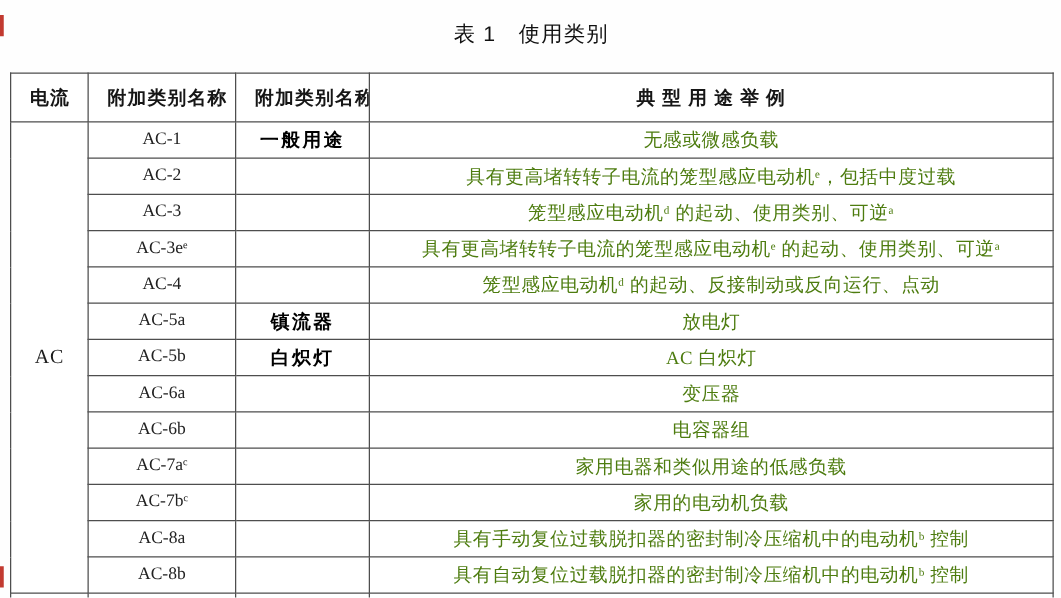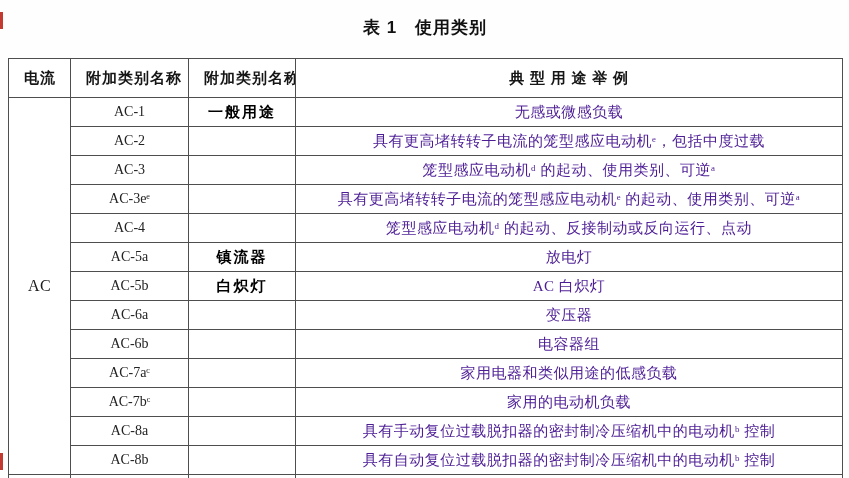--- a/index.html
+++ b/index.html
@@ -20,21 +20,21 @@
     background: #c23a30;
   }
   .scan-mark.top { top: 12px; }
   .scan-mark.bottom { top: 453px; }
   .doc-title {
     margin-top: 15px;
     width: 834px;
     margin-left: 8px;
     text-align: center;
     font-family: "Liberation Sans", "DejaVu Sans", sans-serif;
-    font-weight: bold;
+    font-weight: normal;
     font-size: 17px;
     letter-spacing: 1px;
     color: #111;
     height: 26px;
     line-height: 26px;
   }
   table.std-table {
     border-collapse: collapse;
     table-layout: fixed;
     margin-left: 8px;
@@ -75,21 +75,21 @@
   }
   td.cell-extra {
     font-size: 15px;
     letter-spacing: 2px;
     color: #000000;
     font-weight: bold;
   }
   td.cell-usage {
     font-size: 15px;
     letter-spacing: 0.5px;
-    color: #4c1d95;
+    color: #4d7c0f;
   }
   tr.partial-row td { height: 30px; }
 </style>
 </head>
 <body>
 
 <div class="page">
 
   <div class="scan-mark top"></div>
   <div class="scan-mark bottom"></div>

